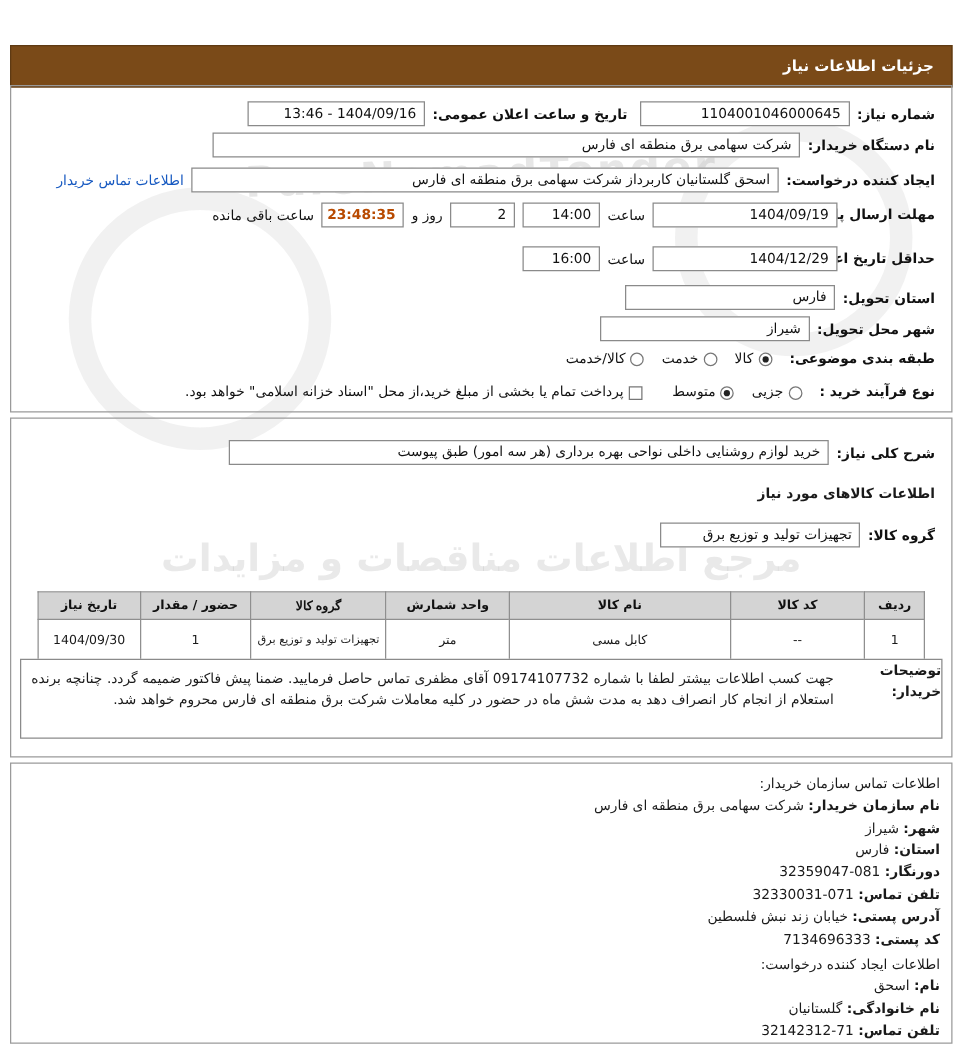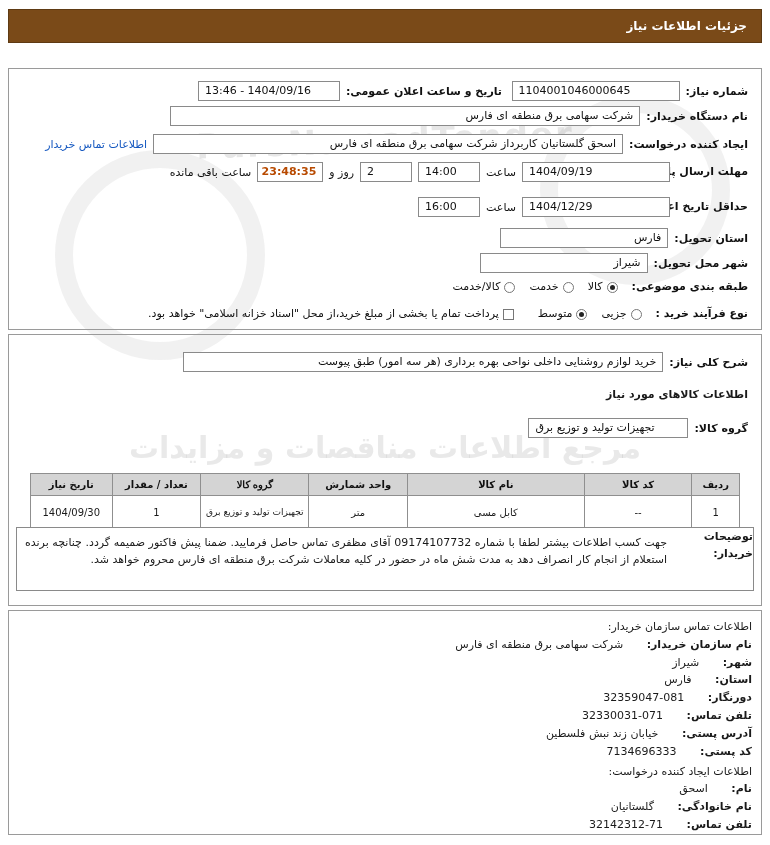--- a/index.html
+++ b/index.html
@@ -14,21 +14,21 @@
   .page {
     position: relative;
     width: 770px; height: 845px;
     overflow: hidden;
     background: #ffffff;
   }
 
   
   .titlebar {
     position: absolute;
-    top: 9px; left: 8px; right: 8px;
+    top: 36px; left: 8px; right: 8px;
     height: 34px;
     background: #7a4a18;
     border: 1px solid #5e3a13;
     display: flex;
     align-items: center;
     justify-content: flex-start;
     padding: 0 14px;
   }
   .titlebar .title {
     color: #ffffff;
@@ -110,21 +110,21 @@
   }
   .lbl.b { font-weight: bold; }
   .fld {
     border: 1px solid #8a8a8a;
     background: #fff;
     height: 20px;
     line-height: 18px;
     padding: 0 6px;
     font-size: 11px;
     color: #111;
-    text-align: left;
+    text-align: right;
     white-space: nowrap;
     overflow: hidden;
   }
   .fld.right { text-align: right; }
   .link {
     color: #1558c0;
     text-decoration: none;
     font-size: 11px;
     white-space: nowrap;
   }
@@ -224,21 +224,21 @@
     position: absolute;
     top: 618px;
     right: 18px;
     left: 18px;
     z-index: 2;
     font-size: 11px;
     line-height: 1.62;
     text-align: right;
   }
   .contact .hdr { font-weight: normal; }
-  .contact .k { font-weight: bold; margin-left: 20px; }
+  .contact .k { font-weight: bold; }
   .ltr { direction: ltr; unicode-bidi: embed; display: inline-block; }
 </style>
 </head>
 <body>
 
 <div class="page">
 
   <div class="wm-circle" style="top:95px; right:40px; width:190px; height:190px;"></div>
   <div class="wm-circle" style="top:150px; left:55px; width:210px; height:210px;"></div>
   <div class="watermark">ParsNamadTender</div>
@@ -346,21 +346,21 @@
   </div>
 
   <table class="items">
     <thead>
       <tr>
         <th style="width:48px;">ردیف</th>
         <th style="width:110px;">کد کالا</th>
         <th style="width:180px;">نام کالا</th>
         <th style="width:100px;">واحد شمارش</th>
         <th style="width:110px;font-family:Liberation Serif, serif;">گروه کالا</th>
-        <th style="width:90px;">تعداد / مقدار</th>
+        <th style="width:90px;">حضور / مقدار</th>
         <th style="width:82px;">تاریخ نیاز</th>
       </tr>
     </thead>
     <tbody>
       <tr>
         <td>1</td>
         <td>--</td>
         <td>کابل مسی</td>
         <td>متر</td>
         <td style="font-size:9px; line-height:1.25;">تجهیزات تولید و توزیع برق</td>

